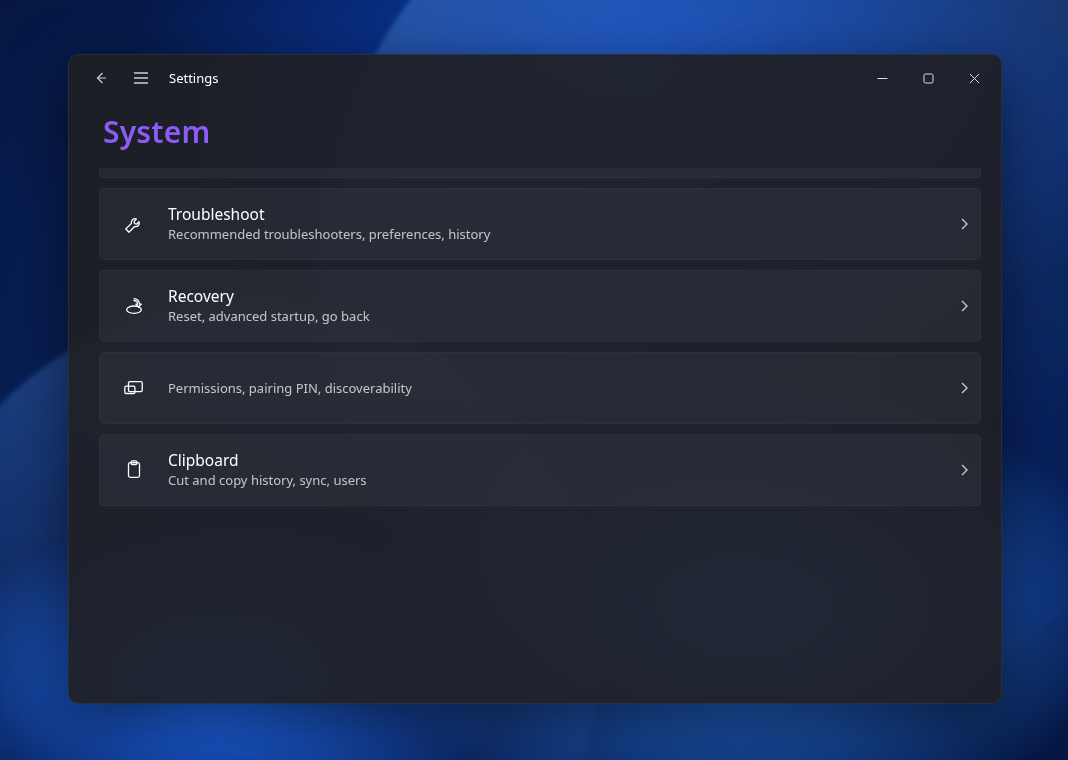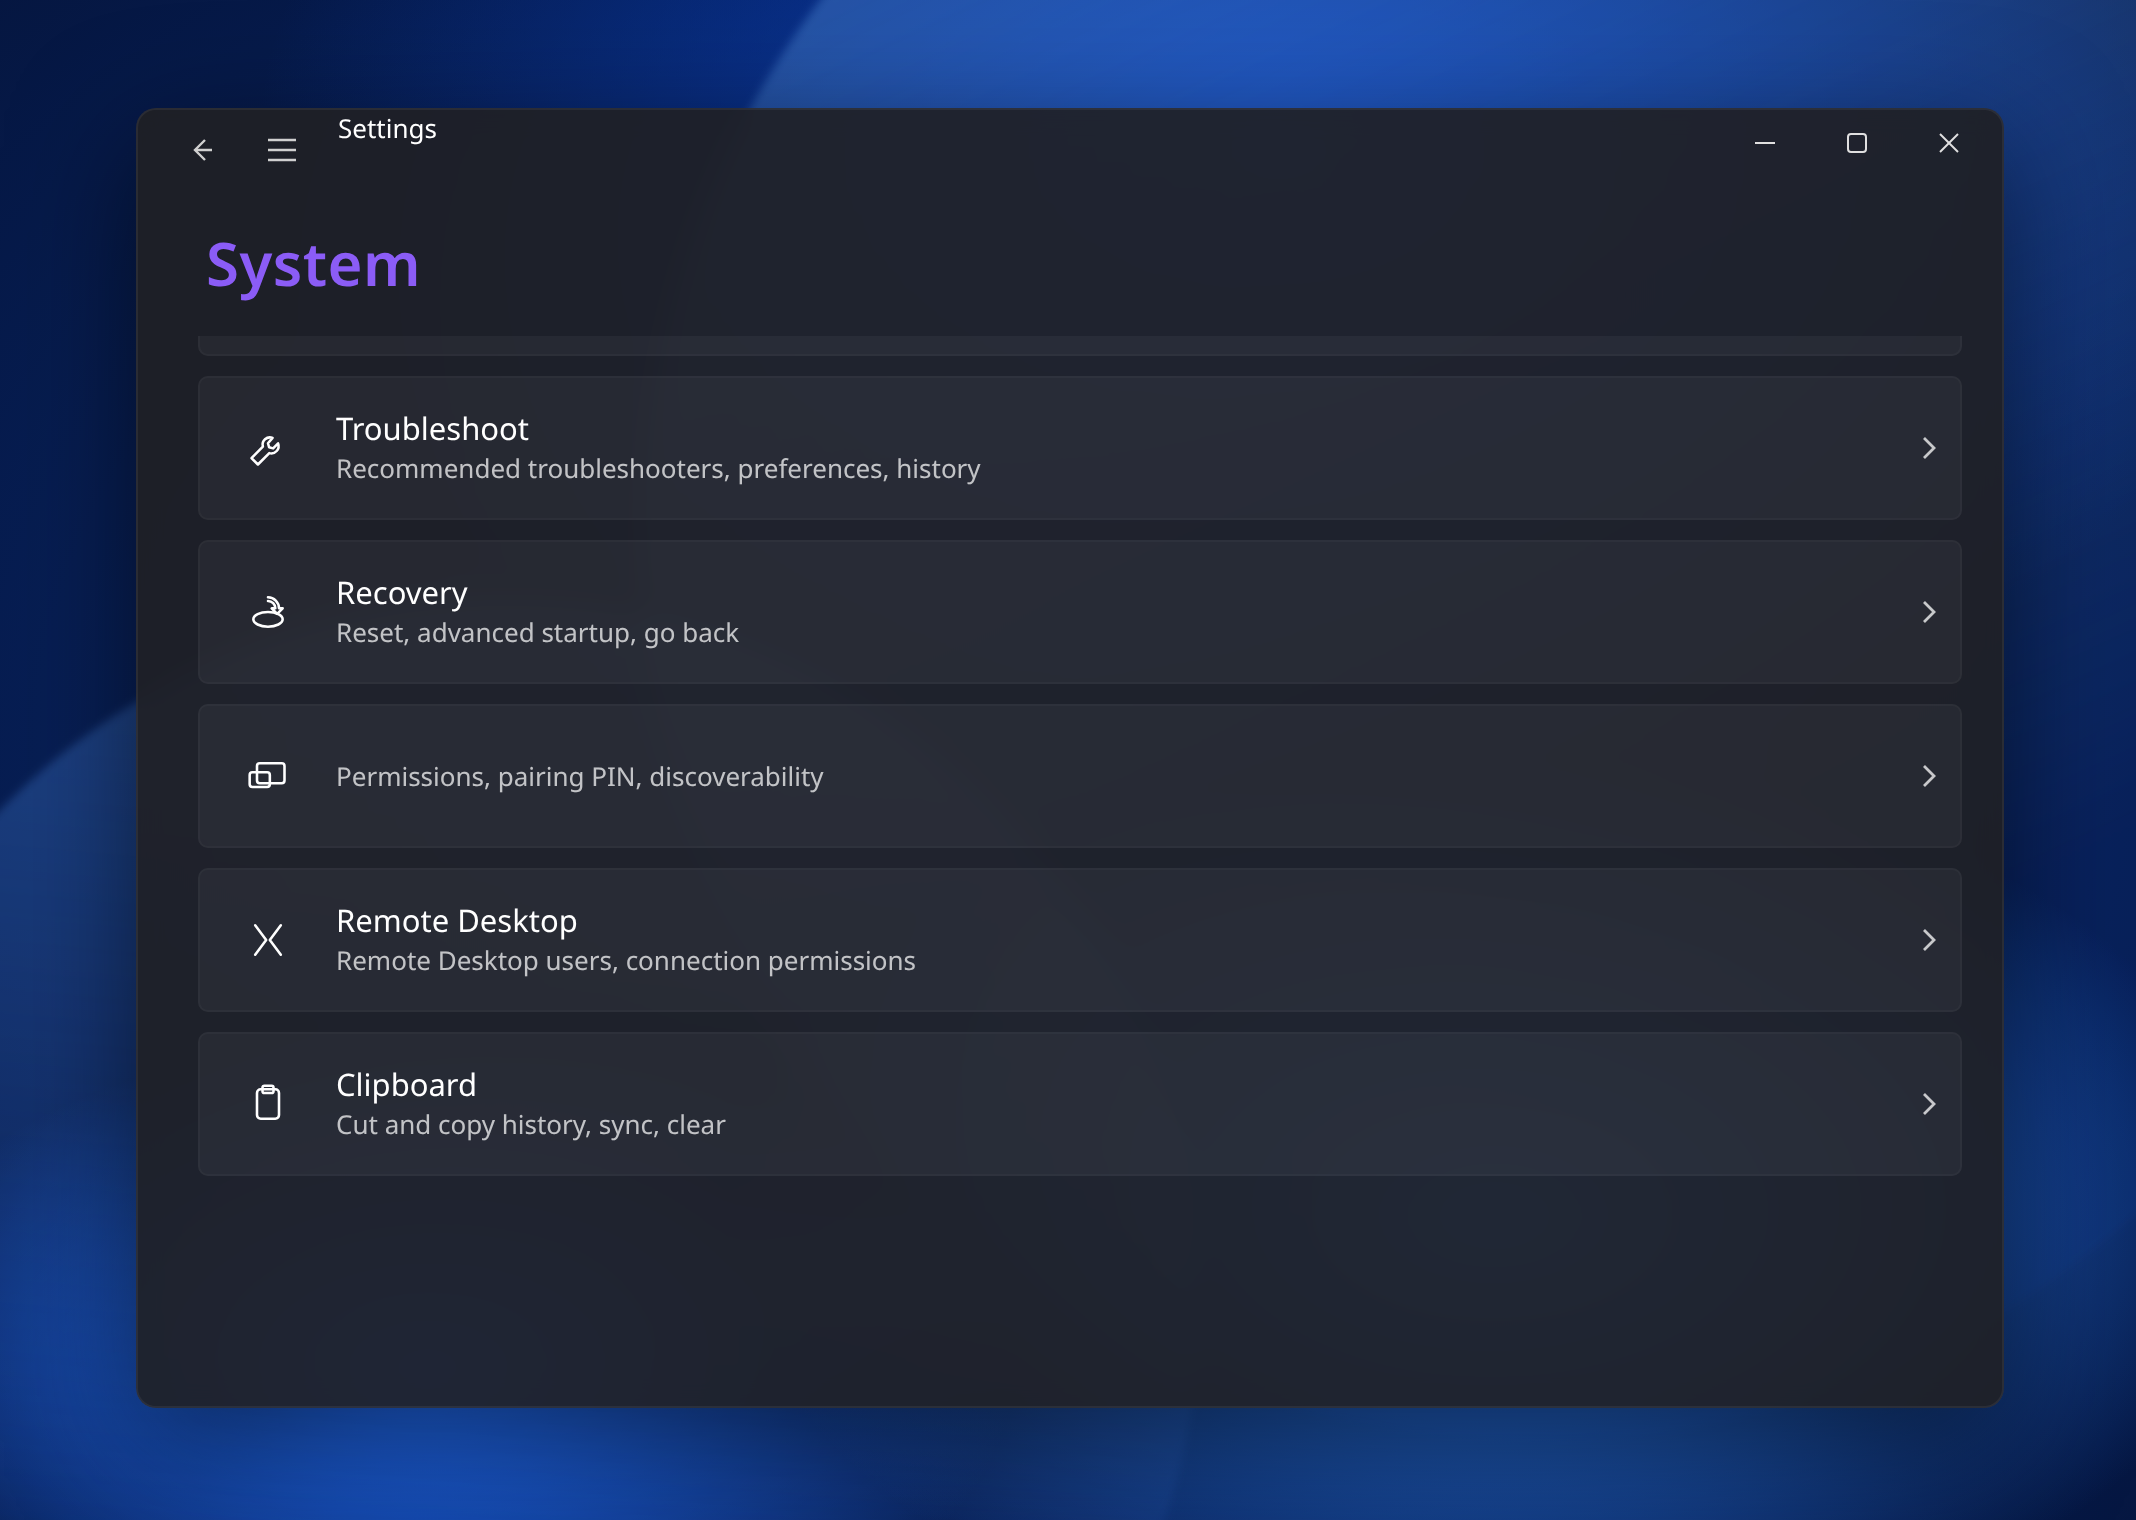--- a/index.html
+++ b/index.html
@@ -48,21 +48,21 @@
     backdrop-filter: blur(6px);
     color: #ffffff;
     display: flex;
     flex-direction: column;
     overflow: hidden;
   }
 
   .titlebar {
     height: 46px;
     display: flex;
-    align-items: flex-start;
+    align-items: center;
     padding: 0 4px 0 12px;
     flex-shrink: 0;
   }
   .tb-btn {
     width: 40px; height: 40px;
     display: flex; align-items: center; justify-content: center;
     color: #d0d0d0;
     border-radius: 4px;
   }
   .tb-title {
@@ -245,48 +245,31 @@
       <div class="text">
         <div class="subtitle">Permissions, pairing PIN, discoverability</div>
       </div>
       <span class="chev">
         <svg width="14" height="14" viewBox="0 0 14 14" fill="none" stroke="currentColor" stroke-width="1.4">
             <path d="M5 2l5 5-5 5"></path>
           </svg>
       </span>
     </div>
 
-    <div class="item">
-      <span class="icon">
-        <svg width="22" height="22" viewBox="0 0 24 24" fill="none" stroke="currentColor" stroke-width="1.4" stroke-linecap="round" stroke-linejoin="round">
-          <path d="M5 4l6 8-6 8"></path>
-          <path d="M19 4l-6 8 6 8"></path>
-        </svg>
-      </span>
-      <div class="text">
-        <div class="title">Remote Desktop</div>
-        <div class="subtitle">Remote Desktop users, connection permissions</div>
-      </div>
-      <span class="chev">
-        <svg width="14" height="14" viewBox="0 0 14 14" fill="none" stroke="currentColor" stroke-width="1.4">
-            <path d="M5 2l5 5-5 5"></path>
-          </svg>
-      </span>
-    </div>
 
     <div class="item">
       <span class="icon">
         <svg width="22" height="22" viewBox="0 0 24 24" fill="none" stroke="currentColor" stroke-width="1.4" stroke-linecap="round" stroke-linejoin="round">
           <rect x="6" y="4" width="12" height="16" rx="2"></rect>
           <rect x="9" y="2" width="6" height="4" rx="1"></rect>
         </svg>
       </span>
       <div class="text">
         <div class="title">Clipboard</div>
-        <div class="subtitle">Cut and copy history, sync, clear</div>
+        <div class="subtitle">Cut and copy history, sync, users</div>
       </div>
       <span class="chev">
         <svg width="14" height="14" viewBox="0 0 14 14" fill="none" stroke="currentColor" stroke-width="1.4">
             <path d="M5 2l5 5-5 5"></path>
           </svg>
       </span>
     </div>
 
 
   </div>

